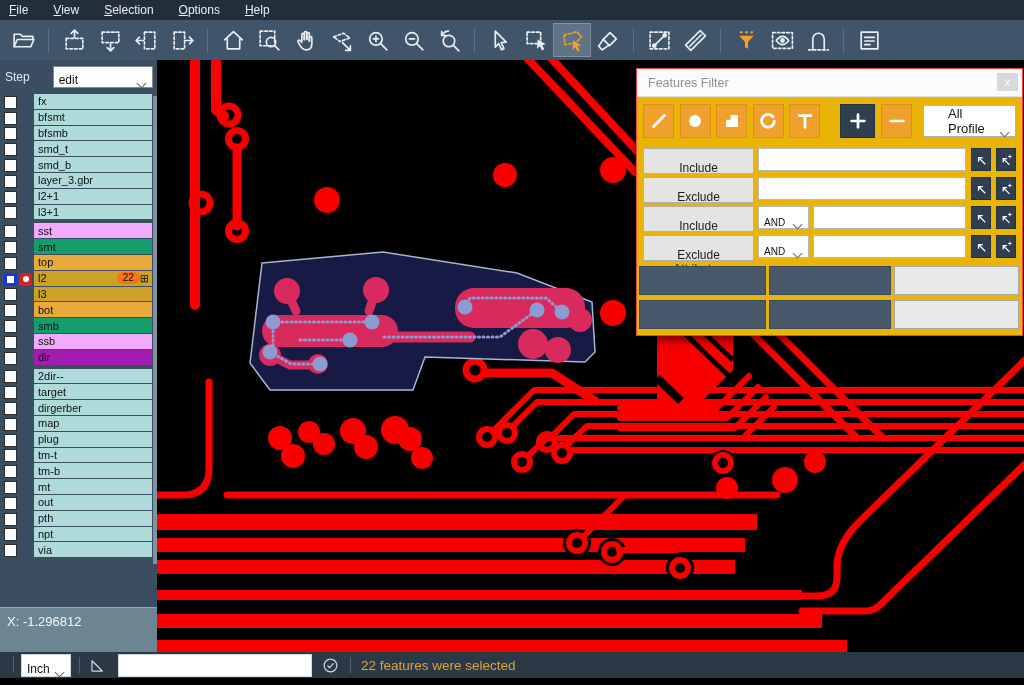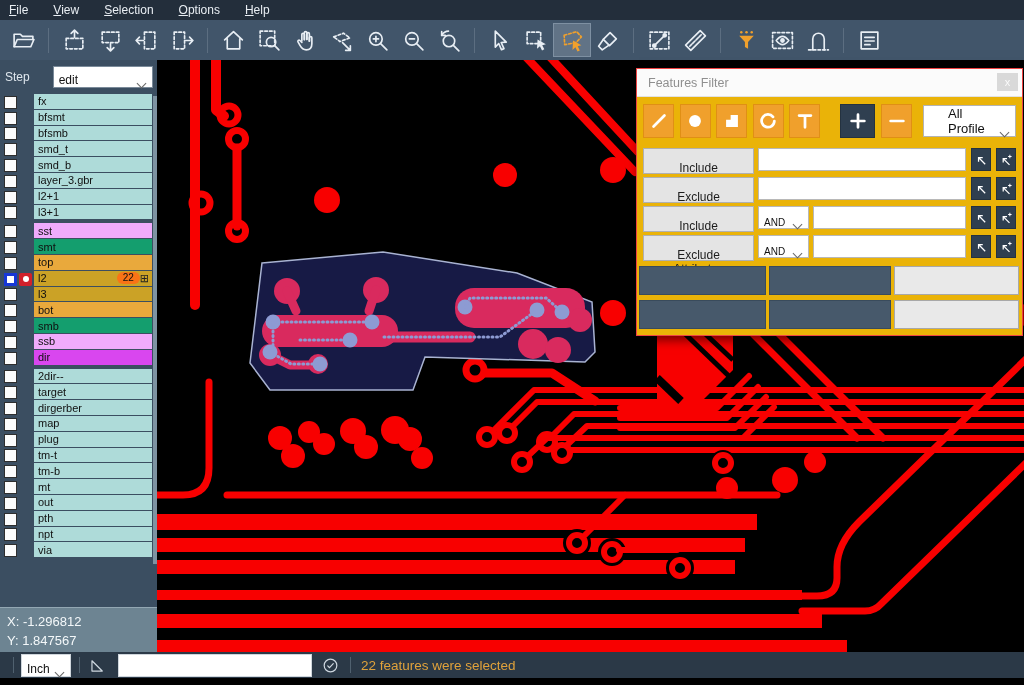--- a/index.html
+++ b/index.html
@@ -37,21 +37,21 @@
   .cb{width:13px;height:13px;background:#fcfcfc;border:1px solid #2e2e2e;box-sizing:border-box;
       margin-left:2px;flex:none}
   .lrow.checked .cb{border:3.5px solid #1737d6;background:#fff}
   .ind{width:13px;height:13px;margin:0 2px;position:relative;flex:none}
   .lrow.active .ind{background:#d2202b;border-radius:2px}
   .lrow.active .ind::after{content:"";position:absolute;left:3.5px;top:3.5px;width:6px;height:6px;
       border-radius:50%;background:#fff}
   .cell{flex:1;height:100%;display:flex;align-items:center;padding-left:4px;font-size:11px;
         color:#101010;box-sizing:border-box;overflow:hidden;white-space:nowrap}
   .c-cyan{background:#aedbd9}.c-white{background:#f0abfc}.c-green{background:#149e6e}
-  .c-orange{background:#e9a93c}.c-gold{background:#cba226}.c-gray{background:#d946ef}
+  .c-orange{background:#e9a93c}.c-gold{background:#cba226}.c-gray{background:#a21caf}
   .badge{background:#f97316;border-radius:8px;font-size:10px;padding:0 6px;margin-left:auto;
          line-height:12px}
   .grid-glyph{font-size:11px;margin-right:3px;color:#222}
   #scrollstrip{position:absolute;right:0;top:36px;width:4px;height:468px;background:#7e93a2}
   #xypanel{position:absolute;left:0;top:547px;width:157px;height:45px;background:#6d8492;
            border-top:1px solid #93a7b3;color:#f4f8fa;font-size:13px;padding:4px 0 13px 7px;
            line-height:19px;box-sizing:border-box}
 
   
   #canvas{position:absolute;left:157px;top:60px;width:867px;height:592px;background:#000;overflow:hidden}
@@ -505,21 +505,20 @@
         <span class="cell c-cyan">
           <span>via</span>
 
         </span>
       </div>
       </div>
   </div>
   <div id="scrollstrip"></div>
   <div id="xypanel">
     <div>X: -1.296812</div>
-    <div>Y: 1.847567</div>
   </div>
 </div>
 
 <div id="canvas">
 <svg width="867" height="592" viewBox="0 0 867 592" xmlns="http://www.w3.org/2000/svg">
   <g stroke="#f80000" fill="none" stroke-linecap="round" stroke-linejoin="round">
 
     <path d="M38 -4 V245" stroke-width="10"></path>
     <path d="M59 -4 V50 L67 56" stroke-width="10"></path>
     <path d="M80 88 V166" stroke-width="9"></path>

